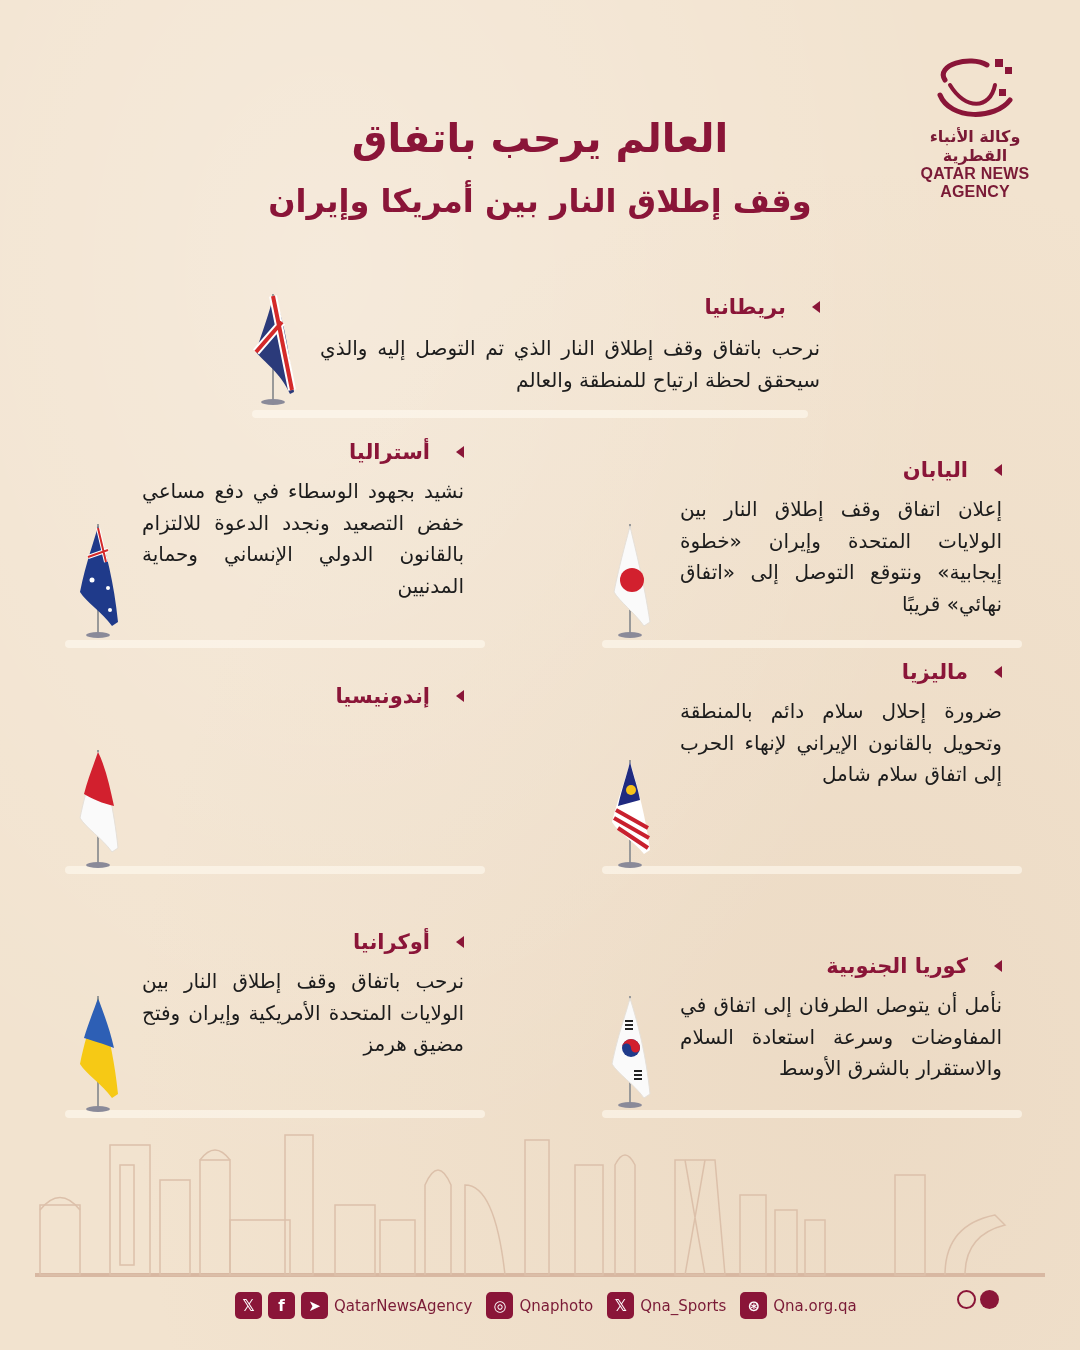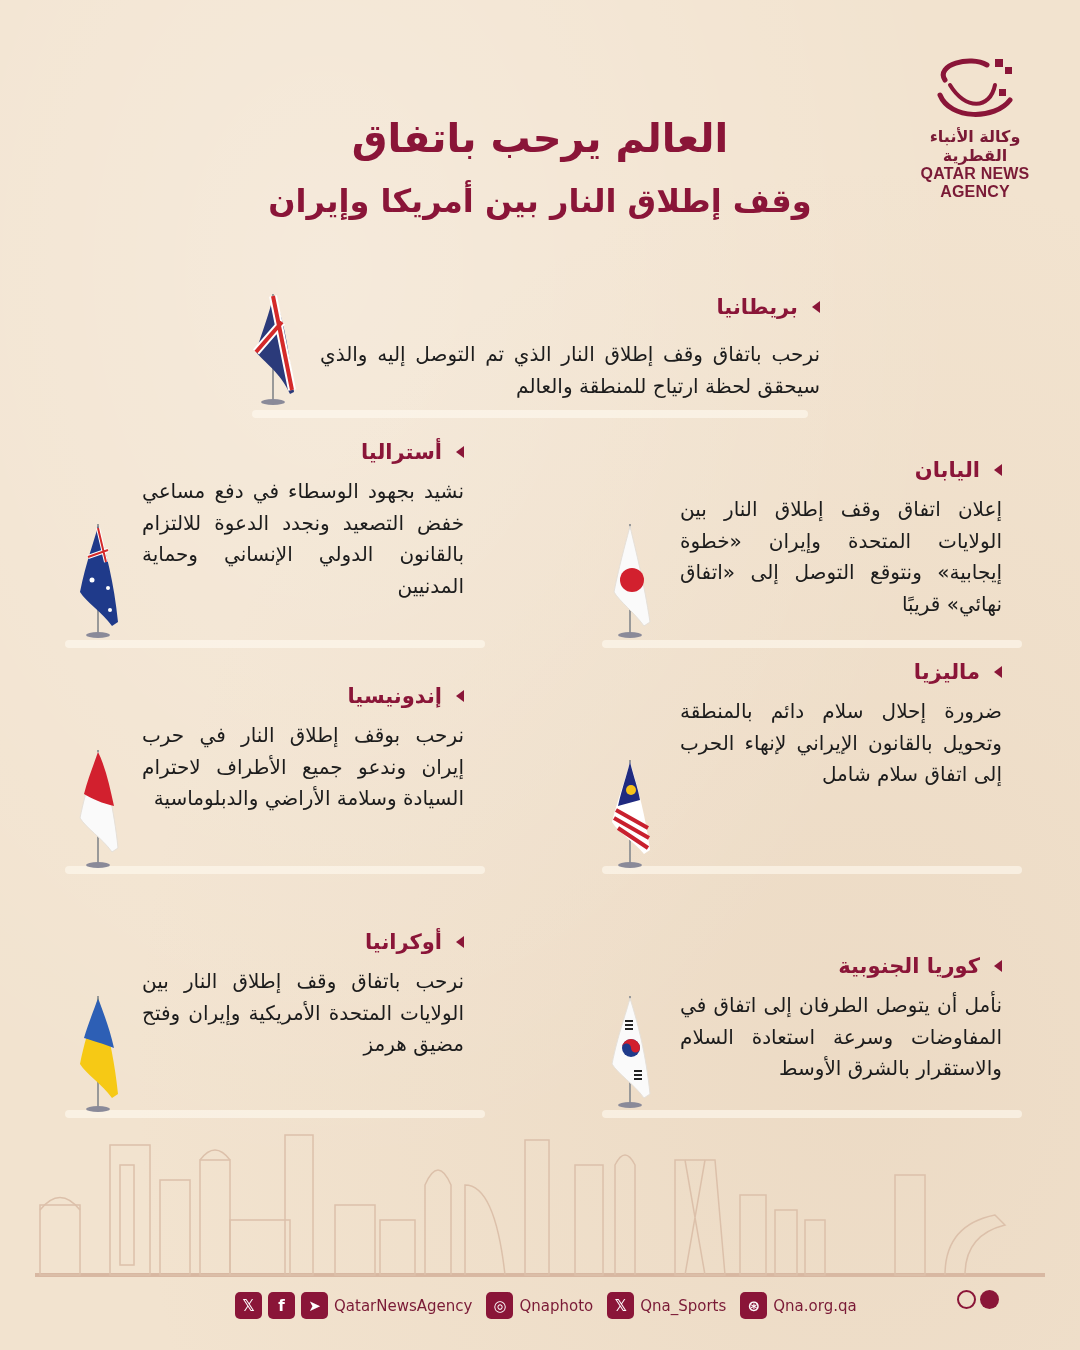--- a/index.html
+++ b/index.html
@@ -16,21 +16,21 @@
     .logo { position: absolute; left: 905px; top: 55px; width: 140px; text-align: center; }
     .logo svg { display: block; margin: 0 auto; }
     .logo .ar { font-size: 16px; font-weight: bold; color: #7a1a36; direction: rtl; margin-top: 2px; }
     .logo .en { font-family: "Liberation Sans", sans-serif; font-size: 16px; font-weight: bold; color: #7a1a36; letter-spacing: 0.2px; }
 
     .title { position: absolute; left: 0; top: 108px; width: 1080px; text-align: center; direction: rtl; color: #8a1538; font-weight: bold; font-family: "DejaVu Sans", sans-serif; }
     .title .l1 { font-size: 40px; line-height: 60px; }
     .title .l2 { font-size: 32px; line-height: 66px; }
 
     .card { position: absolute; direction: rtl; }
-    .card .head { display: flex; align-items: center; gap: 14px; }
+    .card .head { display: flex; align-items: center; gap: 26px; }
     .card .arrow { width: 0; height: 0; border-top: 6px solid transparent; border-bottom: 6px solid transparent; border-right: 8px solid #8a1538; }
     .card .country { color: #8a1538; font-weight: bold; font-size: 21px; }
     .card .body { font-size: 20px; line-height: 31.5px; margin-top: 12px; text-align: justify; text-align-last: right; color: #1c1c1c; }
 
     .flag { position: absolute; }
 
     .skyline { position: absolute; left: 35px; top: 1125px; width: 1010px; height: 155px; }
 
     .footer { position: absolute; top: 1292px; left: 235px; display: flex; align-items: center; gap: 6px; font-family: "DejaVu Sans", sans-serif; font-size: 15px; color: #7a1a36; }
     .sbox { width: 27px; height: 27px; background: #8a1538; border-radius: 5px; display: inline-flex; align-items: center; justify-content: center; color: #fff; font-weight: bold; font-size: 15px; }
@@ -59,21 +59,21 @@
 <div class="title">
   <div class="l1">العالم يرحب باتفاق</div>
   <div class="l2">وقف إطلاق النار بين أمريكا وإيران</div>
 </div>
 
 <div class="card" style="left:320px; top:295px; width:500px;">
   <div class="head">
     <span class="arrow"></span>
     <span class="country">بريطانيا</span>
   </div>
-  <div class="body" style="margin-top:20px;">نرحب باتفاق وقف إطلاق النار الذي تم التوصل إليه والذي سيحقق لحظة ارتياح للمنطقة والعالم</div>
+  <div class="body" style="margin-top:14px;">نرحب باتفاق وقف إطلاق النار الذي تم التوصل إليه والذي سيحقق لحظة ارتياح للمنطقة والعالم</div>
 </div>
 <div class="shelf" style="position:absolute; left:252px; top:410px; width:556px; height:8px; background:rgba(255,250,240,0.6); border-radius:4px;"></div>
 <svg class="flag" style="left:252px; top:292px;" width="46" height="118" viewBox="0 0 46 118">
   <line x1="21" y1="2" x2="21" y2="110" stroke="#999" stroke-width="2"></line>
   <path d="M21 4 C 30 20, 36 50, 42 100 L 38 102 C 28 80, 12 70, 4 60 C 10 40, 18 20, 21 4 Z" fill="#2b3a7a"></path>
   <path d="M21 4 L 40 98 M4 60 L 30 30" stroke="#fff" stroke-width="8"></path>
   <path d="M21 4 L 40 98 M4 60 L 30 30" stroke="#d42a2a" stroke-width="4"></path>
   <ellipse cx="21" cy="110" rx="12" ry="3" fill="#8a8a99"></ellipse>
 </svg>
 
@@ -126,21 +126,20 @@
   <path d="M22 4 C 26 20, 30 30, 32 42 L 10 48 C 14 30, 18 20, 22 4 Z" fill="#1f2a80"></path>
   <circle cx="23" cy="32" r="5" fill="#f6c21a"></circle>
   <ellipse cx="22" cy="107" rx="12" ry="3" fill="#8a8a99"></ellipse>
 </svg>
 
 <div class="card" style="left:142px; top:684px; width:322px;">
   <div class="head">
     <span class="arrow"></span>
     <span class="country">إندونيسيا</span>
   </div>
-  <div class="body">نرحب بوقف إطلاق النار في حرب إيران وندعو جميع الأطراف لاحترام السيادة وسلامة الأراضي والدبلوماسية</div>
 </div>
 <div style="position:absolute; left:65px; top:866px; width:420px; height:8px; background:rgba(255,250,240,0.6); border-radius:4px;"></div>
 <svg class="flag" style="left:76px; top:748px;" width="46" height="122" viewBox="0 0 46 122">
   <line x1="22" y1="2" x2="22" y2="116" stroke="#999" stroke-width="2"></line>
   <path d="M22 4 C 30 30, 38 60, 42 100 L 36 104 C 26 90, 10 80, 4 70 C 10 40, 18 20, 22 4 Z" fill="#fafafa" stroke="#e6e0d8"></path>
   <path d="M22 4 C 30 20, 34 40, 38 58 C 28 56, 14 50, 8 46 C 12 30, 18 16, 22 4 Z" fill="#d2202e"></path>
   <ellipse cx="22" cy="117" rx="12" ry="3" fill="#8a8a99"></ellipse>
 </svg>
 
 <div class="card" style="left:680px; top:954px; width:322px;">

